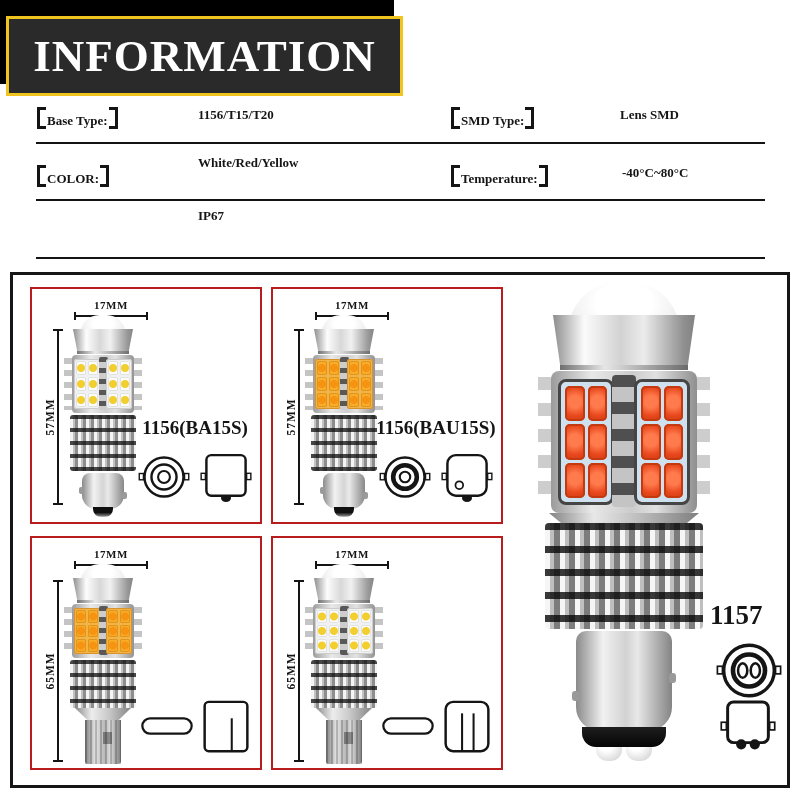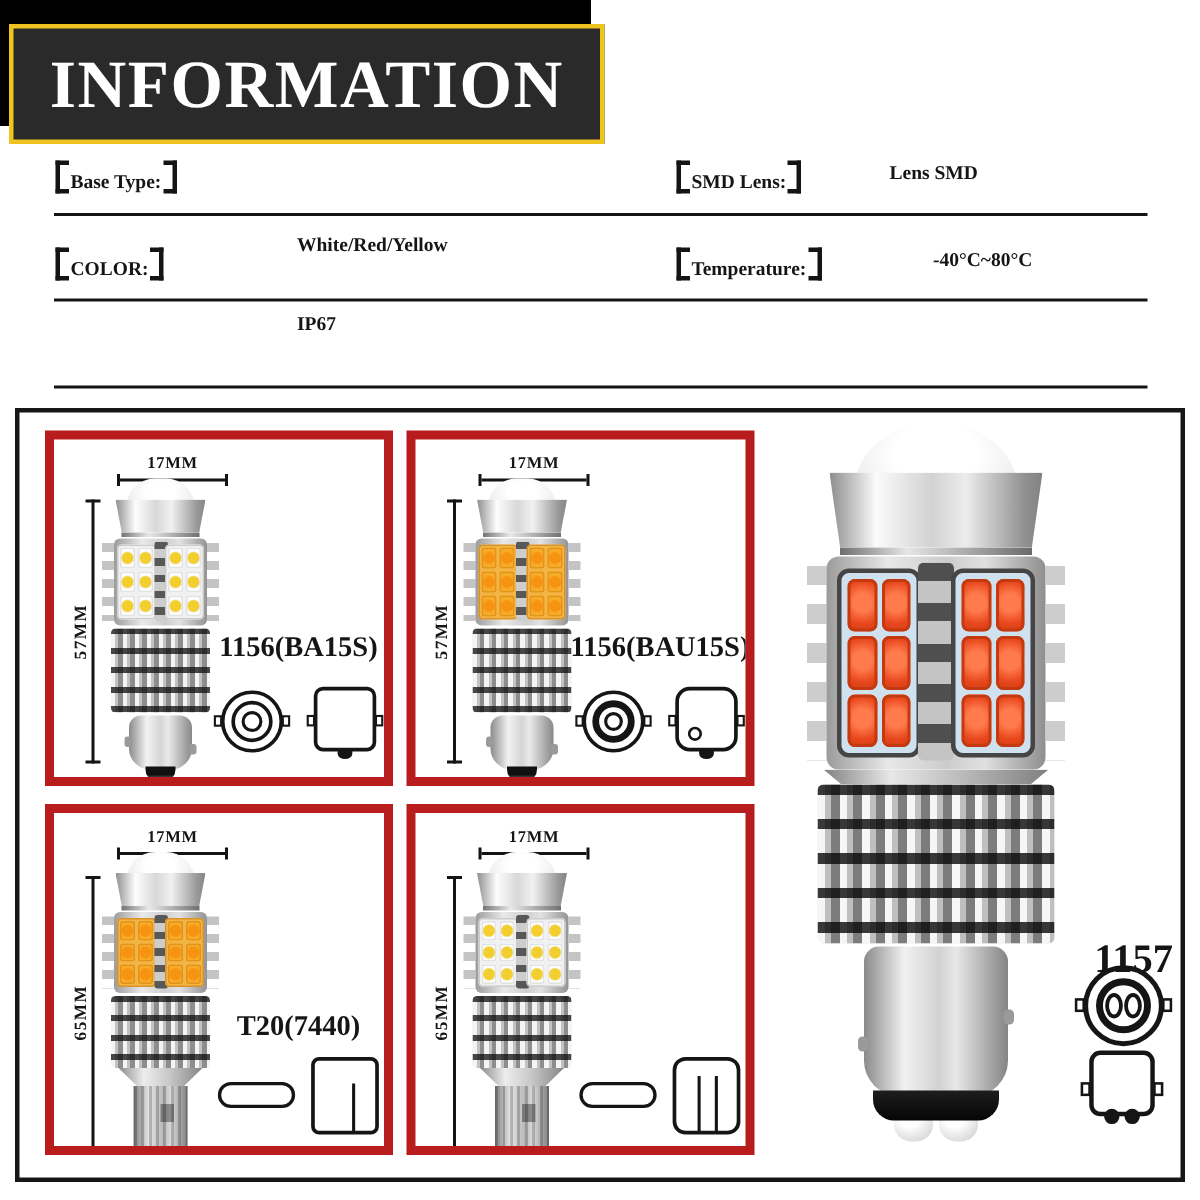--- a/index.html
+++ b/index.html
@@ -19,21 +19,21 @@
   .rule { position:absolute; left:36px; width:729px; height:2px; background:#141414; }
   .bk { display:inline-block; width:9px; height:22px; vertical-align:-4px; position:relative; margin:0 1px; }
   .bk::before { content:""; position:absolute; top:0; bottom:0; width:3px; background:#141414; }
   .bk::after  { content:""; position:absolute; top:0; bottom:0; width:9px;
                 border-top:3px solid #141414; border-bottom:3px solid #141414; }
   .bk-o::before,.bk-o::after { left:0; }
   .bk-c::before,.bk-c::after { right:0; }
 
   
   .frame { position:absolute; left:10px; top:272px; width:780px; height:516px; border:3px solid #161616; }
-  .panel { position:absolute; width:232px; border:6px solid #b91c1c; background:#fff; overflow:hidden; }
+  .panel { position:absolute; width:232px; border:2px solid #b91c1c; background:#fff; overflow:hidden; }
   .panel.p1 { left:30px;  top:287px; height:237px; }
   .panel.p2 { left:271px; top:287px; height:237px; }
   .panel.p3 { left:30px;  top:536px; height:234px; }
   .panel.p4 { left:271px; top:536px; height:234px; }
 
   
   .hdim { position:absolute; left:42px; top:10px; width:74px; text-align:center; }
   .hdim-label { font-size:11px; font-weight:bold; letter-spacing:0.5px; }
   .hdim-line { margin-top:1px; height:8px; border-left:2px solid #141414; border-right:2px solid #141414; position:relative; }
   .hdim-line::after { content:""; position:absolute; left:0; right:0; top:3px; height:2px; background:#141414; }
@@ -129,38 +129,39 @@
             background:linear-gradient(90deg,#8a8a8a,#f1f1f1 28%,#d2d2d2 52%,#e8e8e8 64%,#848484); }
   .bb-base::before { content:""; position:absolute; left:-4px; top:60px; width:7px; height:10px; background:#9a9a9a; border-radius:3px; }
   .bb-base::after  { content:""; position:absolute; right:-4px; top:42px; width:7px; height:10px; background:#9a9a9a; border-radius:3px; }
   .bb-contact { position:relative; z-index:2; width:84px; height:20px; margin-top:-4px;
             background:linear-gradient(#1e1e1e,#050505); border-radius:0 0 14px 14px; }
   .bb-pins { display:flex; gap:4px; margin-top:-10px; }
   .bb-pin { width:26px; height:24px; border-radius:50% 50% 46% 46%;
             background:radial-gradient(circle at 40% 30%, #ffffff 30%, #dcdcdc 75%, #b8b8b8); }
 
   
-  .f-model { position:absolute; left:710px; top:600px; width:72px; text-align:right;
-             font-size:27px; font-weight:bold;margin-top:24px; }
+  .f-model { position:absolute; left:710px; top:600px; width:72px; text-align:left;
+             font-size:27px; font-weight:bold; }
   .f-icon-front { position:absolute; left:716px; top:641px; }
   .f-icon-side  { position:absolute; left:720px; top:700px; }
 </style>
 </head>
 <body>
 
 <div class="page">
 
   <div class="hdr-shadow"></div>
   <div class="hdr-box">
     <div class="hdr-title">INFORMATION</div>
   </div>
 
   <div class="spec" style="left:36px;top:107px"><span class="bk bk-o"></span><span>Base Type:</span><span class="bk bk-c"></span></div>
-  <div class="spec" style="left:450px;top:107px"><span class="bk bk-o"></span><span>SMD Lens:</span><span class="bk bk-c"></span></div>
-  <div class="spec" style="left:593px;top:107px">Lens SMD</div>
+  <div class="spec" style="left:198px;top:107px">1156/T15/T20</div>
+  <div class="spec" style="left:450px;top:107px"><span class="bk bk-o"></span><span>SMD Type:</span><span class="bk bk-c"></span></div>
+  <div class="spec" style="left:620px;top:107px">Lens SMD</div>
   <div class="rule" style="top:142px"></div>
 
   <div class="spec" style="left:36px;top:165px"><span class="bk bk-o"></span><span>COLOR:</span><span class="bk bk-c"></span></div>
   <div class="spec" style="left:198px;top:155px">White/Red/Yellow</div>
   <div class="spec" style="left:450px;top:165px"><span class="bk bk-o"></span><span>Temperature:</span><span class="bk bk-c"></span></div>
   <div class="spec" style="left:622px;top:165px">-40°C~80°C</div>
   <div class="rule" style="top:199px"></div>
 
   <div class="spec" style="left:198px;top:208px">IP67</div>
   <div class="rule" style="top:257px"></div>
@@ -310,21 +311,20 @@
             <div class="led"></div>
             <div class="led"></div>
             <div class="led"></div>
             <div class="led"></div>
           </div>
       </div>
       <div class="heatsink"></div>
       <div class="t20-taper"></div>
       <div class="t20-wedge"></div>
     </div>
-    <div class="model">T20(7440)</div>
     <div class="icons">
       <svg viewBox="0 0 58 20" width="52" height="18">
         <rect x="1.5" y="1.5" width="55" height="17" rx="8.5" fill="none" stroke="#151515" stroke-width="2.5"></rect>
       </svg>
       <svg viewBox="0 0 56 64" width="46" height="53">
         <rect x="2" y="2" width="52" height="60" rx="5" fill="none" stroke="#151515" stroke-width="3"></rect>
         <line x1="35" y1="22" x2="35" y2="62" stroke="#151515" stroke-width="2.5"></line>
       </svg>
     </div>
   </div>

